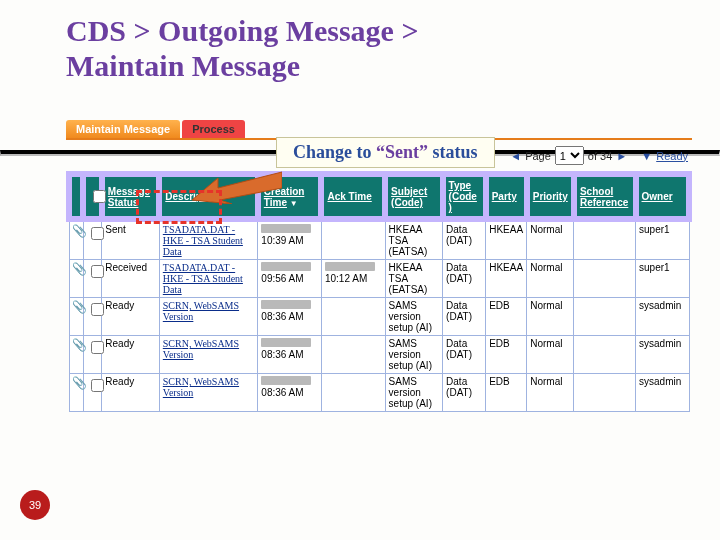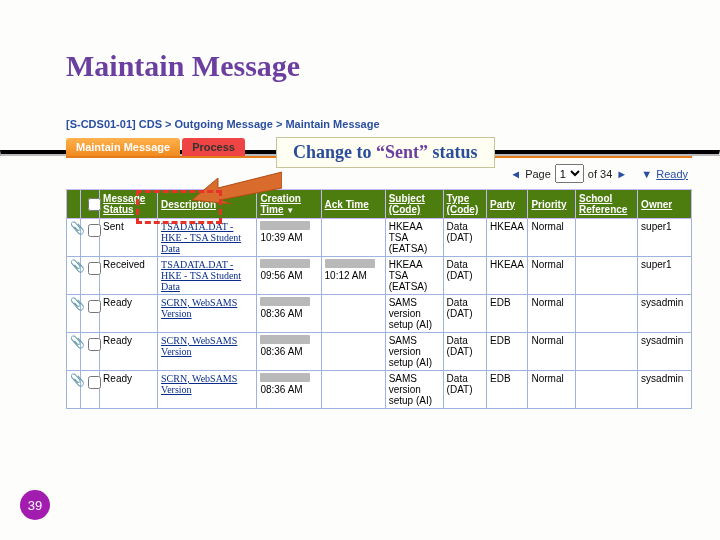--- a/index.html
+++ b/index.html
@@ -110,25 +110,25 @@
     color: #2a4fa0;
     font-weight: bold;
   }
   table.grid {
     width: 100%;
     border-collapse: collapse;
     table-layout: fixed;
     font-size: 10px;
   }
   table.grid th {
-    background: #4d7c0f;
+    background: #0f766e;
     color: #fff;
     font-weight: bold;
     padding: 3px 3px;
-    border: 1px solid #c4b5fd;
+    border: 6px solid #c4b5fd;
     text-align: left;
     word-wrap: break-word;
   }
   table.grid th a { color: #fff; text-decoration: underline; }
   table.grid td {
     border: 1px solid #9fb3e0;
     background: #fff;
     padding: 2px 3px;
     vertical-align: top;
     word-wrap: break-word;
@@ -143,41 +143,40 @@
     background: #b9b9b9;
     height: 9px;
     border-radius: 1px;
   }
   .page-num {
     position: absolute;
     left: 20px;
     bottom: 20px;
     width: 30px; height: 30px;
     border-radius: 50%;
-    background: #a21caf;
+    background: #b91c1c;
     color: #fff;
-    font-size: 13px;
+    font-size: 11px;
     display: flex;
     align-items: center;
     justify-content: center;
   }
   .clip { color:#888; font-size:12px; text-align:center; }
 </style>
 </head>
 <body>
 
 <div class="slide-title">
-  <br>
+  <span>CDS &gt; Outgoing Message &gt;</span><br>
   <span>Maintain Message</span>
 </div>
 <hr class="title-rule">
 
 <div class="app-area">
 
-  <div class="breadcrumb">[S-CDS01-01] CDS &gt; Outgoing Message &gt; Maintain Message</div>
 
   <div class="tabs">
     <div class="tab active">Maintain Message</div>
     <div class="tab">Process</div>
   </div>
 
   <div class="callout">
     <span>Change to </span><span class="purple">“Sent”</span><span> status</span>
   </div>
 

